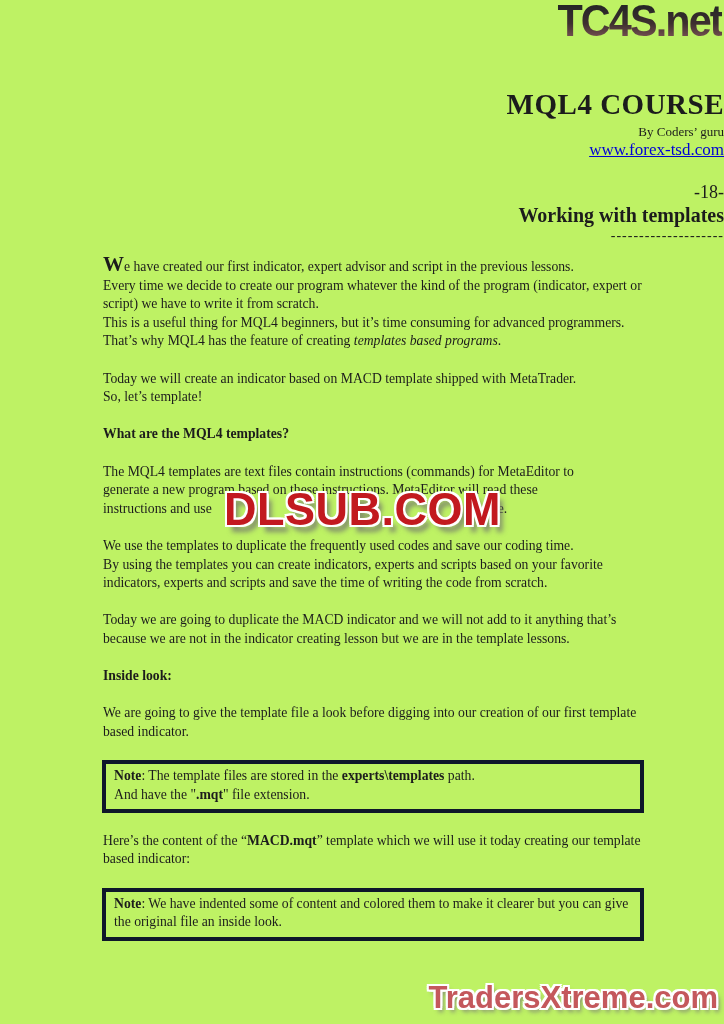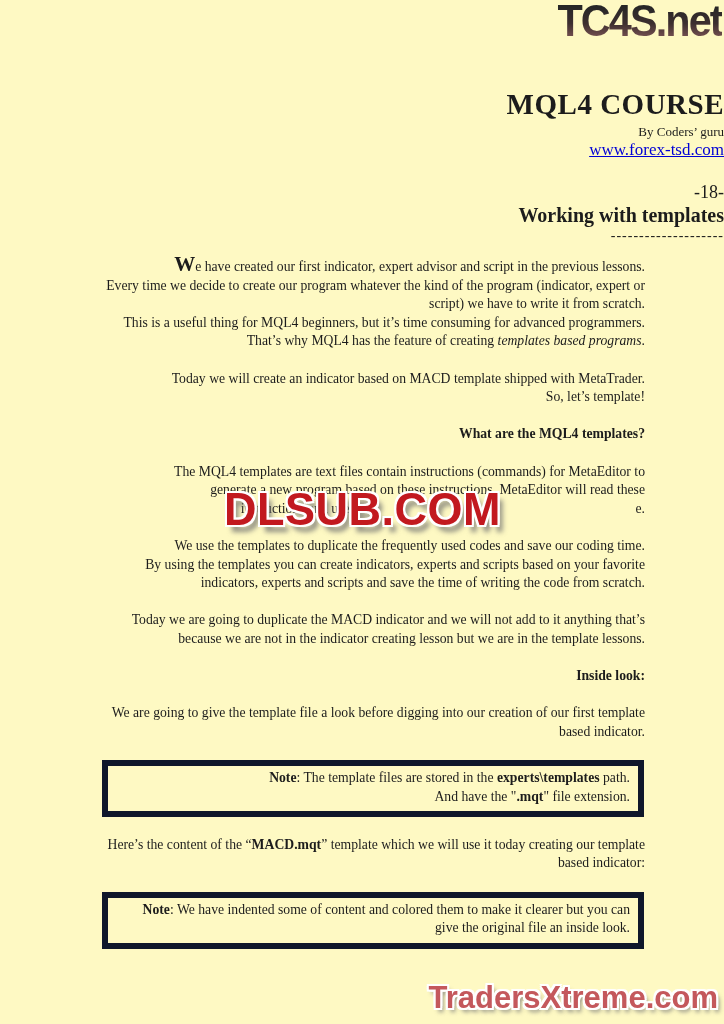--- a/index.html
+++ b/index.html
@@ -1,21 +1,21 @@
 <!DOCTYPE html>
 <html><head>
 <meta charset="utf-8">
 <style>
   * { margin:0; padding:0; box-sizing:border-box; }
   html,body { background:#e8e8e8; }
   .page {
     position:relative;
     width:724px; height:1024px;
     margin:0 auto;
-    background:#fef9c3;
+    background:#bef264;
     font-family:"Liberation Serif", serif;
     color:#1c1c1c;
     overflow:hidden;
   }
   
   .top-logo {
     position:absolute; top:-4px; right:2px;
     font-family:"Liberation Sans", sans-serif;
     font-weight:bold; font-size:44px; letter-spacing:-2px;
     transform:scaleX(0.94); transform-origin:100% 0;
@@ -28,29 +28,29 @@
   .doc-header { padding-top:88px; text-align:right; }
   .doc-title  { font-size:29px; font-weight:bold; letter-spacing:0.5px; }
   .byline     { font-size:13px; margin-top:3px; }
   .site-link  { font-size:17px; color:#0000d6; text-decoration:underline; cursor:pointer; }
   .lesson-num   { font-size:18px; margin-top:22px; }
   .lesson-title { font-size:20px; font-weight:bold; margin-top:1px;margin-left:21px; }
   .divider      { font-size:14px; letter-spacing:1px; margin-top:1px; }
   
   .content {
     position:absolute; left:103px; top:255px; width:542px;
-    font-size:13.7px; line-height:18.6px;text-align:right;
+    font-size:13.7px; line-height:18.6px;
   }
   .para { margin-bottom:18.6px; }
   .seg  { display:block; }
   .ln   { display:block; white-space:nowrap; }
   .dropcap { font-size:21px; font-weight:bold; }
   .h { font-weight:bold; margin-bottom:18.6px; }
   .note {
-    border:6px solid #0f172a;
+    border:4px solid #0f172a;
     padding:3px 8px 5px 8px;
     margin-bottom:18.6px;
     width:542px; margin-left:-1px;
   }
   .b { font-weight:bold; }
   .i { font-style:italic; }
   .wm-spacer { display:inline-block; width:286px; }
   
   .watermark {
     position:absolute; left:224px; top:484px;

